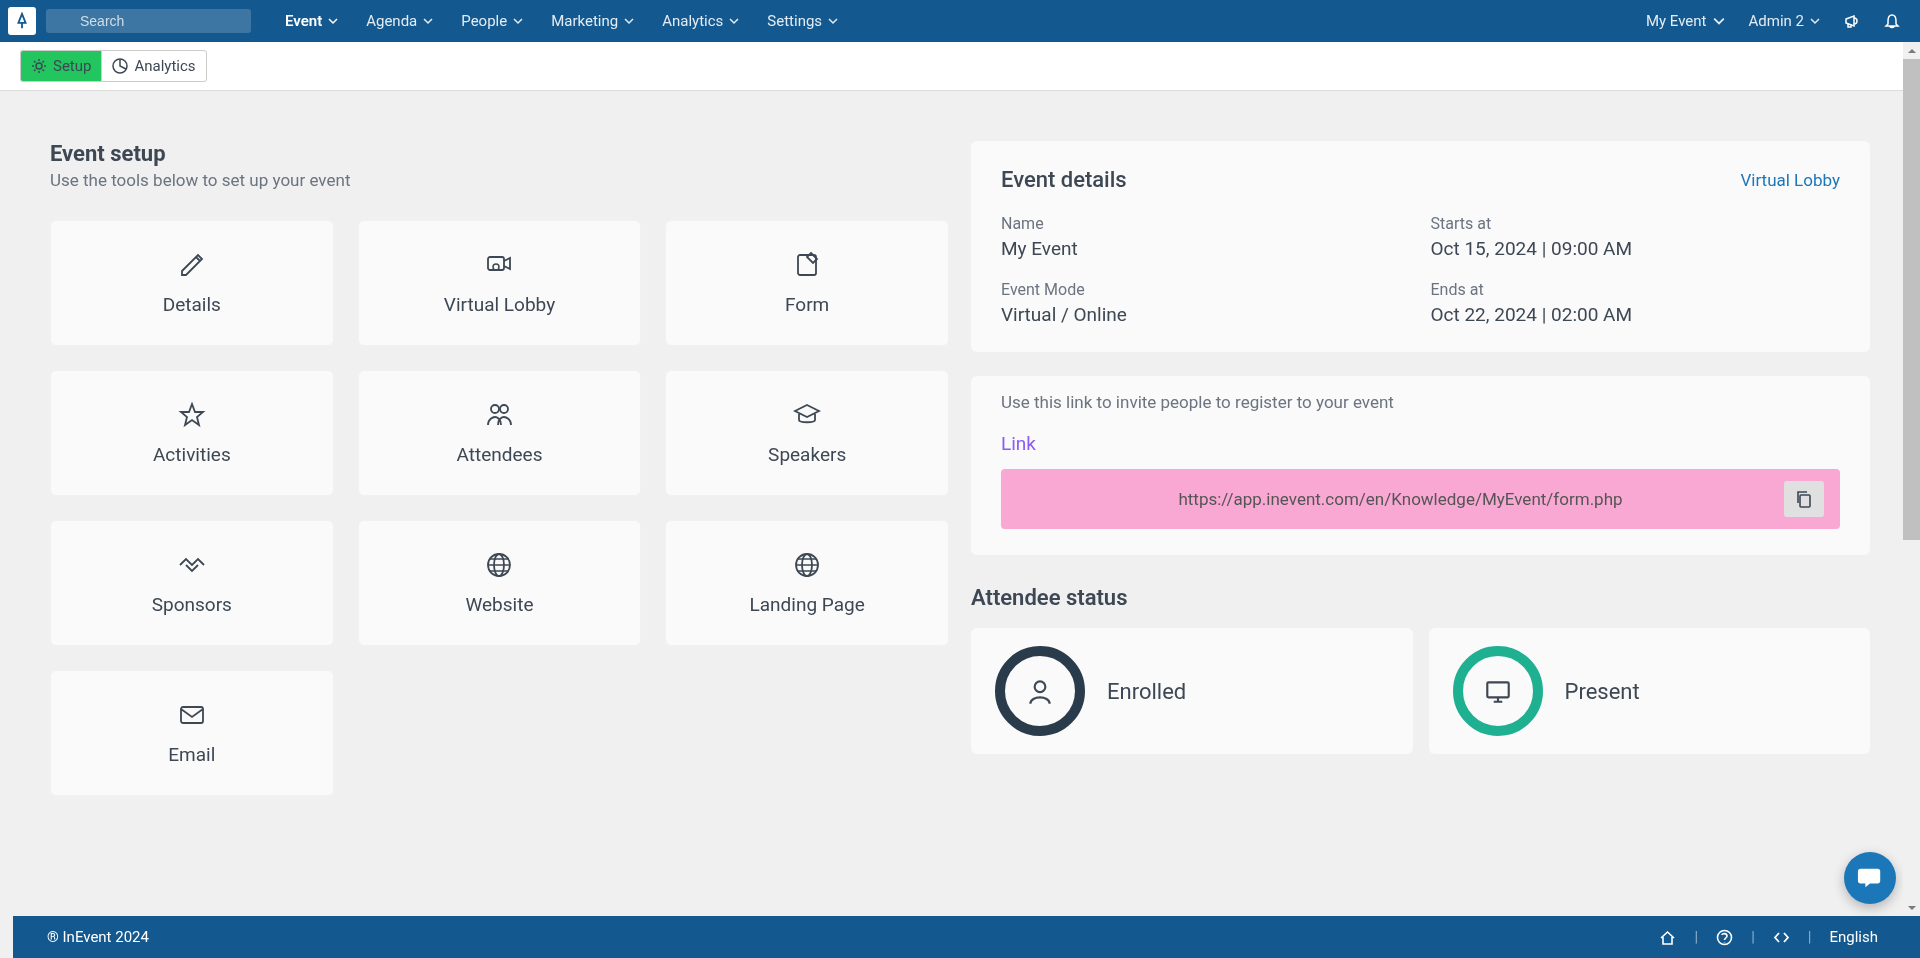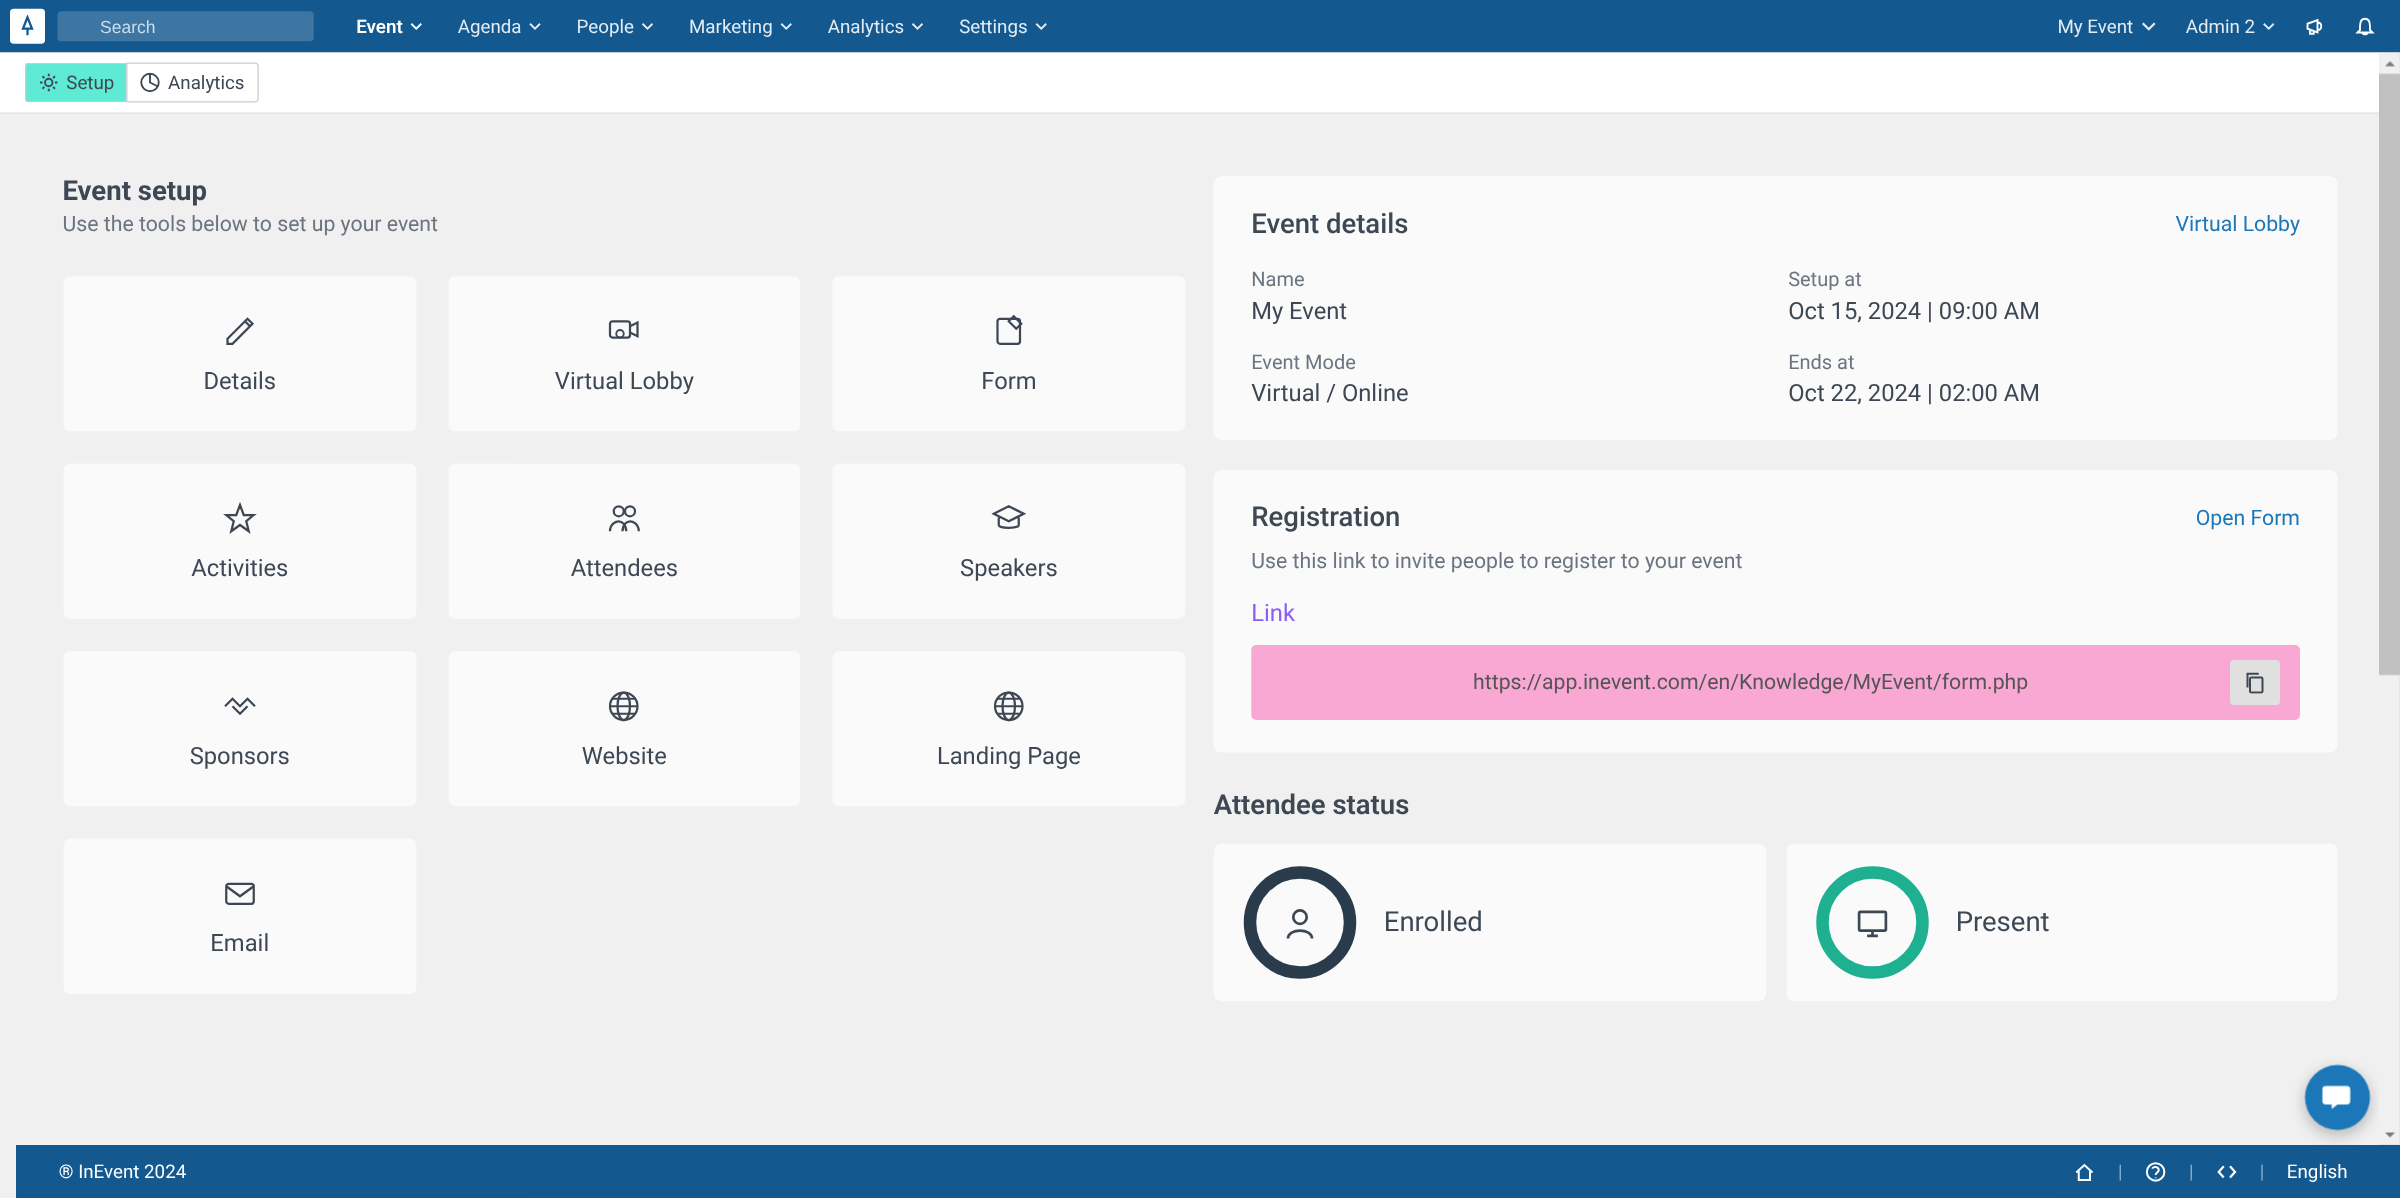--- a/index.html
+++ b/index.html
@@ -14,21 +14,21 @@
 .nav { display: flex; margin-left: 20px; gap: 0; }
 .nav-item { padding: 0 14px; height: 46px; display: flex; align-items: center; font-size: 15px; color: #e3ecf4; cursor: pointer; }
 .nav-item.active { font-weight: 600; color:#fff; }
 .nav-item svg { width: 10px; height: 10px; margin-left: 6px; }
 .right-nav { margin-left: auto; display: flex; align-items: center; }
 .right-nav .nav-item { padding: 0 12px; }
 .icon-btn { width: 40px; display:flex; align-items:center; justify-content:center; height:42px; cursor:pointer; }
 .icon-btn svg { width:16px; height:16px; }
 .subbar { background:#fff; padding:8px 20px; border-bottom:1px solid #ddd; display:flex; }
 .subtab { padding:6px 10px; border:1px solid #ccc; background:#fff; display:flex; align-items:center; gap:6px; font-size:15px; color:#3d4854; cursor:pointer; }
-.subtab:first-child { border-right:none; border-radius:3px 0 0 3px; background:#5eead4; }
+.subtab:first-child { border-right:none; border-radius:3px 0 0 3px; background:#22c55e; }
 .subtab:last-child { border-radius:0 3px 3px 0; }
 .subtab svg { width:16px; height:16px; }
 .main { padding:50px 50px 80px 50px; display:flex; gap:22px; height:calc(100vh - 42px - 53px - 42px); overflow-y:auto; }
 .left { flex:1; }
 .right { flex:1; display:flex; flex-direction:column; gap:24px; }
 h1.page-title { font-size:22px; font-weight:700; color:#3d4854; }
 .page-sub { color:#6b7480; font-size:17px; margin-top:4px; }
 .cards-grid { display:grid; grid-template-columns:repeat(3,1fr); gap:24px; margin-top:30px; }
 .card { background:#fafafa; border-radius:6px; height:126px; display:flex; flex-direction:column; align-items:center; justify-content:center; gap:14px; cursor:pointer; border:1px solid #f1f1f1; }
 .card svg { width:28px; height:28px; stroke:#3d4854; }
@@ -319,39 +319,35 @@
       <div class="panel-head">
         <div class="panel-title">Event details</div>
         <div class="panel-link">Virtual Lobby</div>
       </div>
       <div class="detail-grid">
         <div>
           <div class="detail-label">Name</div>
           <div class="detail-value">My Event</div>
         </div>
         <div>
-          <div class="detail-label">Setup at</div>
+          <div class="detail-label">Starts at</div>
           <div class="detail-value">Oct 15, 2024 | 09:00 AM</div>
         </div>
         <div>
           <div class="detail-label">Event Mode</div>
           <div class="detail-value">Virtual / Online</div>
         </div>
         <div>
           <div class="detail-label">Ends at</div>
           <div class="detail-value">Oct 22, 2024 | 02:00 AM</div>
         </div>
       </div>
     </div>
 
     <div class="panel">
-      <div class="panel-head">
-        <div class="panel-title">Registration</div>
-        <div class="panel-link">Open Form</div>
-      </div>
       <div class="reg-sub">Use this link to invite people to register to your event</div>
       <div class="link-label">Link</div>
       <div class="link-box">
         <div class="link-text">https://app.inevent.com/en/Knowledge/MyEvent/form.php</div>
         <div class="copy-btn">
           <svg viewBox="0 0 18 18">
               <use href="#i-copy"></use>
             </svg>
         </div>
       </div>

